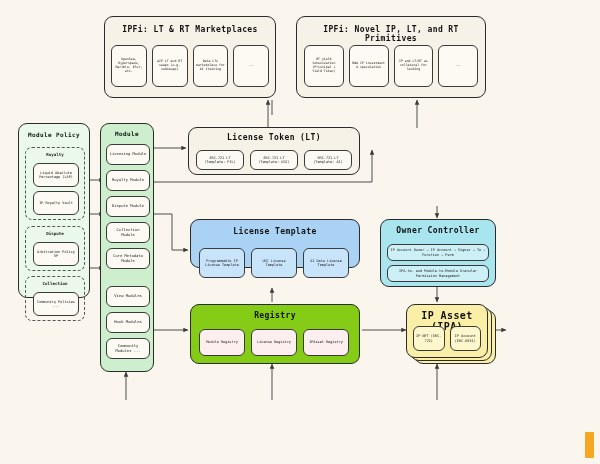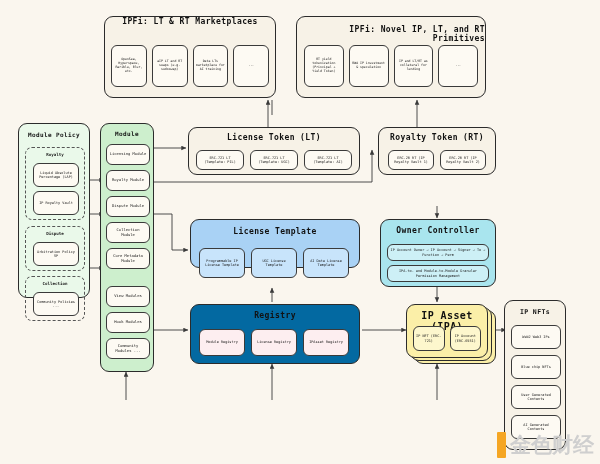--- a/index.html
+++ b/index.html
@@ -63,21 +63,21 @@
   }
 
   
   .c-cream   { background: #f7f2e7; }
   .c-green   { background: #cdefcd; }
   .c-greenlt { background: #eaf9ea; }
   .c-blue    { background: #a9d2f5; }
   .c-bluelt  { background: #c8e4fb; }
   .c-cyan    { background: #a9e5ee; }
   .c-cyanlt  { background: #cdf0f6; }
-  .c-pink    { background: #0369a1; }
+  .c-pink    { background: #84cc16; }
   .c-pinklt  { background: #fdeef0; }
   .c-yellow  { background: #fbefa8; }
   .c-yellowlt{ background: #fdf7cd; }
   .c-white   { background: #fdfaf3; }
   .fs-title2 { font-size: 8px; }
   .fs-cell   { font-size: 3.5px; }
   .fs-cellsm { font-size: 3.2px; }
   .fs-mod    { font-size: 3.8px; }
   .fs-sec    { font-size: 4.2px; }
 
@@ -141,31 +141,31 @@
 
       <path d="M126,400 L126,372" marker-end="url(#ah)"></path>
 
       <path d="M437,400 L437,364" marker-end="url(#ah)"></path>
 
       <path d="M272,100 L272,115"></path>
     </g>
   </svg>
 
   <div class="grp c-cream" style="left:104px; top:16px; width:172px; height:82px;">
-    <div class="gtitle fs-title2" style="">IPFi: LT &amp; RT Marketplaces</div>
+    <div class="gtitle fs-title2" style="margin-top:8px;">IPFi: LT &amp; RT Marketplaces</div>
     <div style="position:absolute; left:6px; top:28px; right:6px; display:flex; gap:5px;">
       <div class="cell c-white fs-cellsm" style="width:37px;height:42px;">OpenSea, Hyperspace, Rarible, Blur, etc.</div>
       <div class="cell c-white fs-cellsm" style="width:37px;height:42px;">aIP LT and RT swaps (e.g. sudoswap)</div>
       <div class="cell c-white fs-cellsm" style="width:37px;height:42px;">Data LTs marketplace for AI training</div>
       <div class="cell c-white fs-cellsm" style="width:37px;height:42px;">...</div>
     </div>
   </div>
 
   <div class="grp c-cream" style="left:296px; top:16px; width:190px; height:82px;">
-    <div class="gtitle fs-title2" style="margin-top:8px;text-align:right;">IPFi: Novel IP, LT, and RT Primitives</div>
+    <div class="gtitle fs-title2" style="margin-top:8px;">IPFi: Novel IP, LT, and RT Primitives</div>
     <div style="position:absolute; left:7px; top:28px; right:7px; display:flex; gap:5px;">
       <div class="cell c-white fs-cellsm" style="width:40px;height:42px;">RT yield tokenization (Principal + Yield Token)</div>
       <div class="cell c-white fs-cellsm" style="width:40px;height:42px;">RWA IP investment &amp; speculation</div>
       <div class="cell c-white fs-cellsm" style="width:40px;height:42px;">IP and LT/RT as collateral for lending</div>
       <div class="cell c-white fs-cellsm" style="width:40px;height:42px;">...</div>
     </div>
   </div>
 
   <div class="grp c-greenlt" style="left:18px; top:123px; width:72px; height:175px;">
     <div class="gtitle fs-sec" style="margin-top:7px; font-size:6px;">Module Policy</div>
@@ -205,27 +205,20 @@
 
   <div class="grp c-cream" style="left:188px; top:127px; width:172px; height:48px;">
     <div class="gtitle fs-title2" style="margin-top:5px;">License Token (LT)</div>
     <div style="position:absolute; left:7px; top:22px; right:7px; display:flex; gap:6px;">
       <div class="cell c-white fs-cell" style="width:50px;height:20px;">ERC-721 LT (Template: PIL)</div>
       <div class="cell c-white fs-cell" style="width:50px;height:20px;">ERC-721 LT (Template: UGC)</div>
       <div class="cell c-white fs-cell" style="width:50px;height:20px;">ERC-721 LT (Template: AI)</div>
     </div>
   </div>
 
-  <div class="grp c-cream" style="left:378px; top:127px; width:118px; height:48px;">
-    <div class="gtitle fs-title2" style="margin-top:5px;">Royalty Token (RT)</div>
-    <div style="position:absolute; left:9px; top:22px; right:9px; display:flex; gap:6px;">
-      <div class="cell c-white fs-cell" style="width:47px;height:20px;">ERC-20 RT (IP Royalty Vault 1)</div>
-      <div class="cell c-white fs-cell" style="width:47px;height:20px;">ERC-20 RT (IP Royalty Vault 2)</div>
-    </div>
-  </div>
 
   <div class="grp c-blue" style="left:190px; top:219px; width:170px; height:49px;">
     <div class="gtitle fs-title2" style="margin-top:7px;">License Template</div>
     <div style="position:absolute; left:8px; top:28px; right:8px; display:flex; gap:6px;">
       <div class="cell c-bluelt fs-cell" style="width:46px;height:30px;">Programmable IP License Template</div>
       <div class="cell c-bluelt fs-cell" style="width:46px;height:30px;">UGC License Template</div>
       <div class="cell c-bluelt fs-cell" style="width:46px;height:30px;">AI Data License Template</div>
     </div>
   </div>
 
@@ -249,29 +242,19 @@
   <div class="stack-shadow c-yellow" style="left:414px; top:310px; width:82px; height:54px;"></div>
   <div class="stack-shadow c-yellow" style="left:410px; top:307px; width:82px; height:54px;"></div>
   <div class="grp c-yellow" style="left:406px; top:304px; width:82px; height:54px;">
     <div class="gtitle fs-title2" style="margin-top:5px; font-size:10px;">IP Asset (IPA)</div>
     <div style="position:absolute; left:6px; top:21px; right:6px; display:flex; gap:5px;">
       <div class="cell c-yellowlt fs-cell" style="width:32px;height:25px;">IP NFT (ERC-721)</div>
       <div class="cell c-yellowlt fs-cell" style="width:32px;height:25px;">IP Account (ERC-6551)</div>
     </div>
   </div>
 
-  <div class="grp c-cream" style="left:504px; top:300px; width:62px; height:150px;">
-    <div class="gtitle fs-sec" style="margin-top:7px; font-size:6.5px;">IP NFTs</div>
-    <div style="position:absolute; left:6px; top:24px; width:50px;">
-      <div class="cell c-white fs-cell" style="height:24px; margin-bottom:6px;">Web2 Web3 IPs</div>
-      <div class="cell c-white fs-cell" style="height:24px; margin-bottom:6px;">Blue chip NFTs</div>
-      <div class="cell c-white fs-cell" style="height:24px; margin-bottom:6px;">User Generated Contents</div>
-      <div class="cell c-white fs-cell" style="height:24px;">AI Generated Contents</div>
-    </div>
-  </div>
 
 
   <div id="watermark">
     <div id="wm-bar"></div>
-    <div id="wm-text">金色财经</div>
   </div>
 
 </div>
 
 </body></html>

